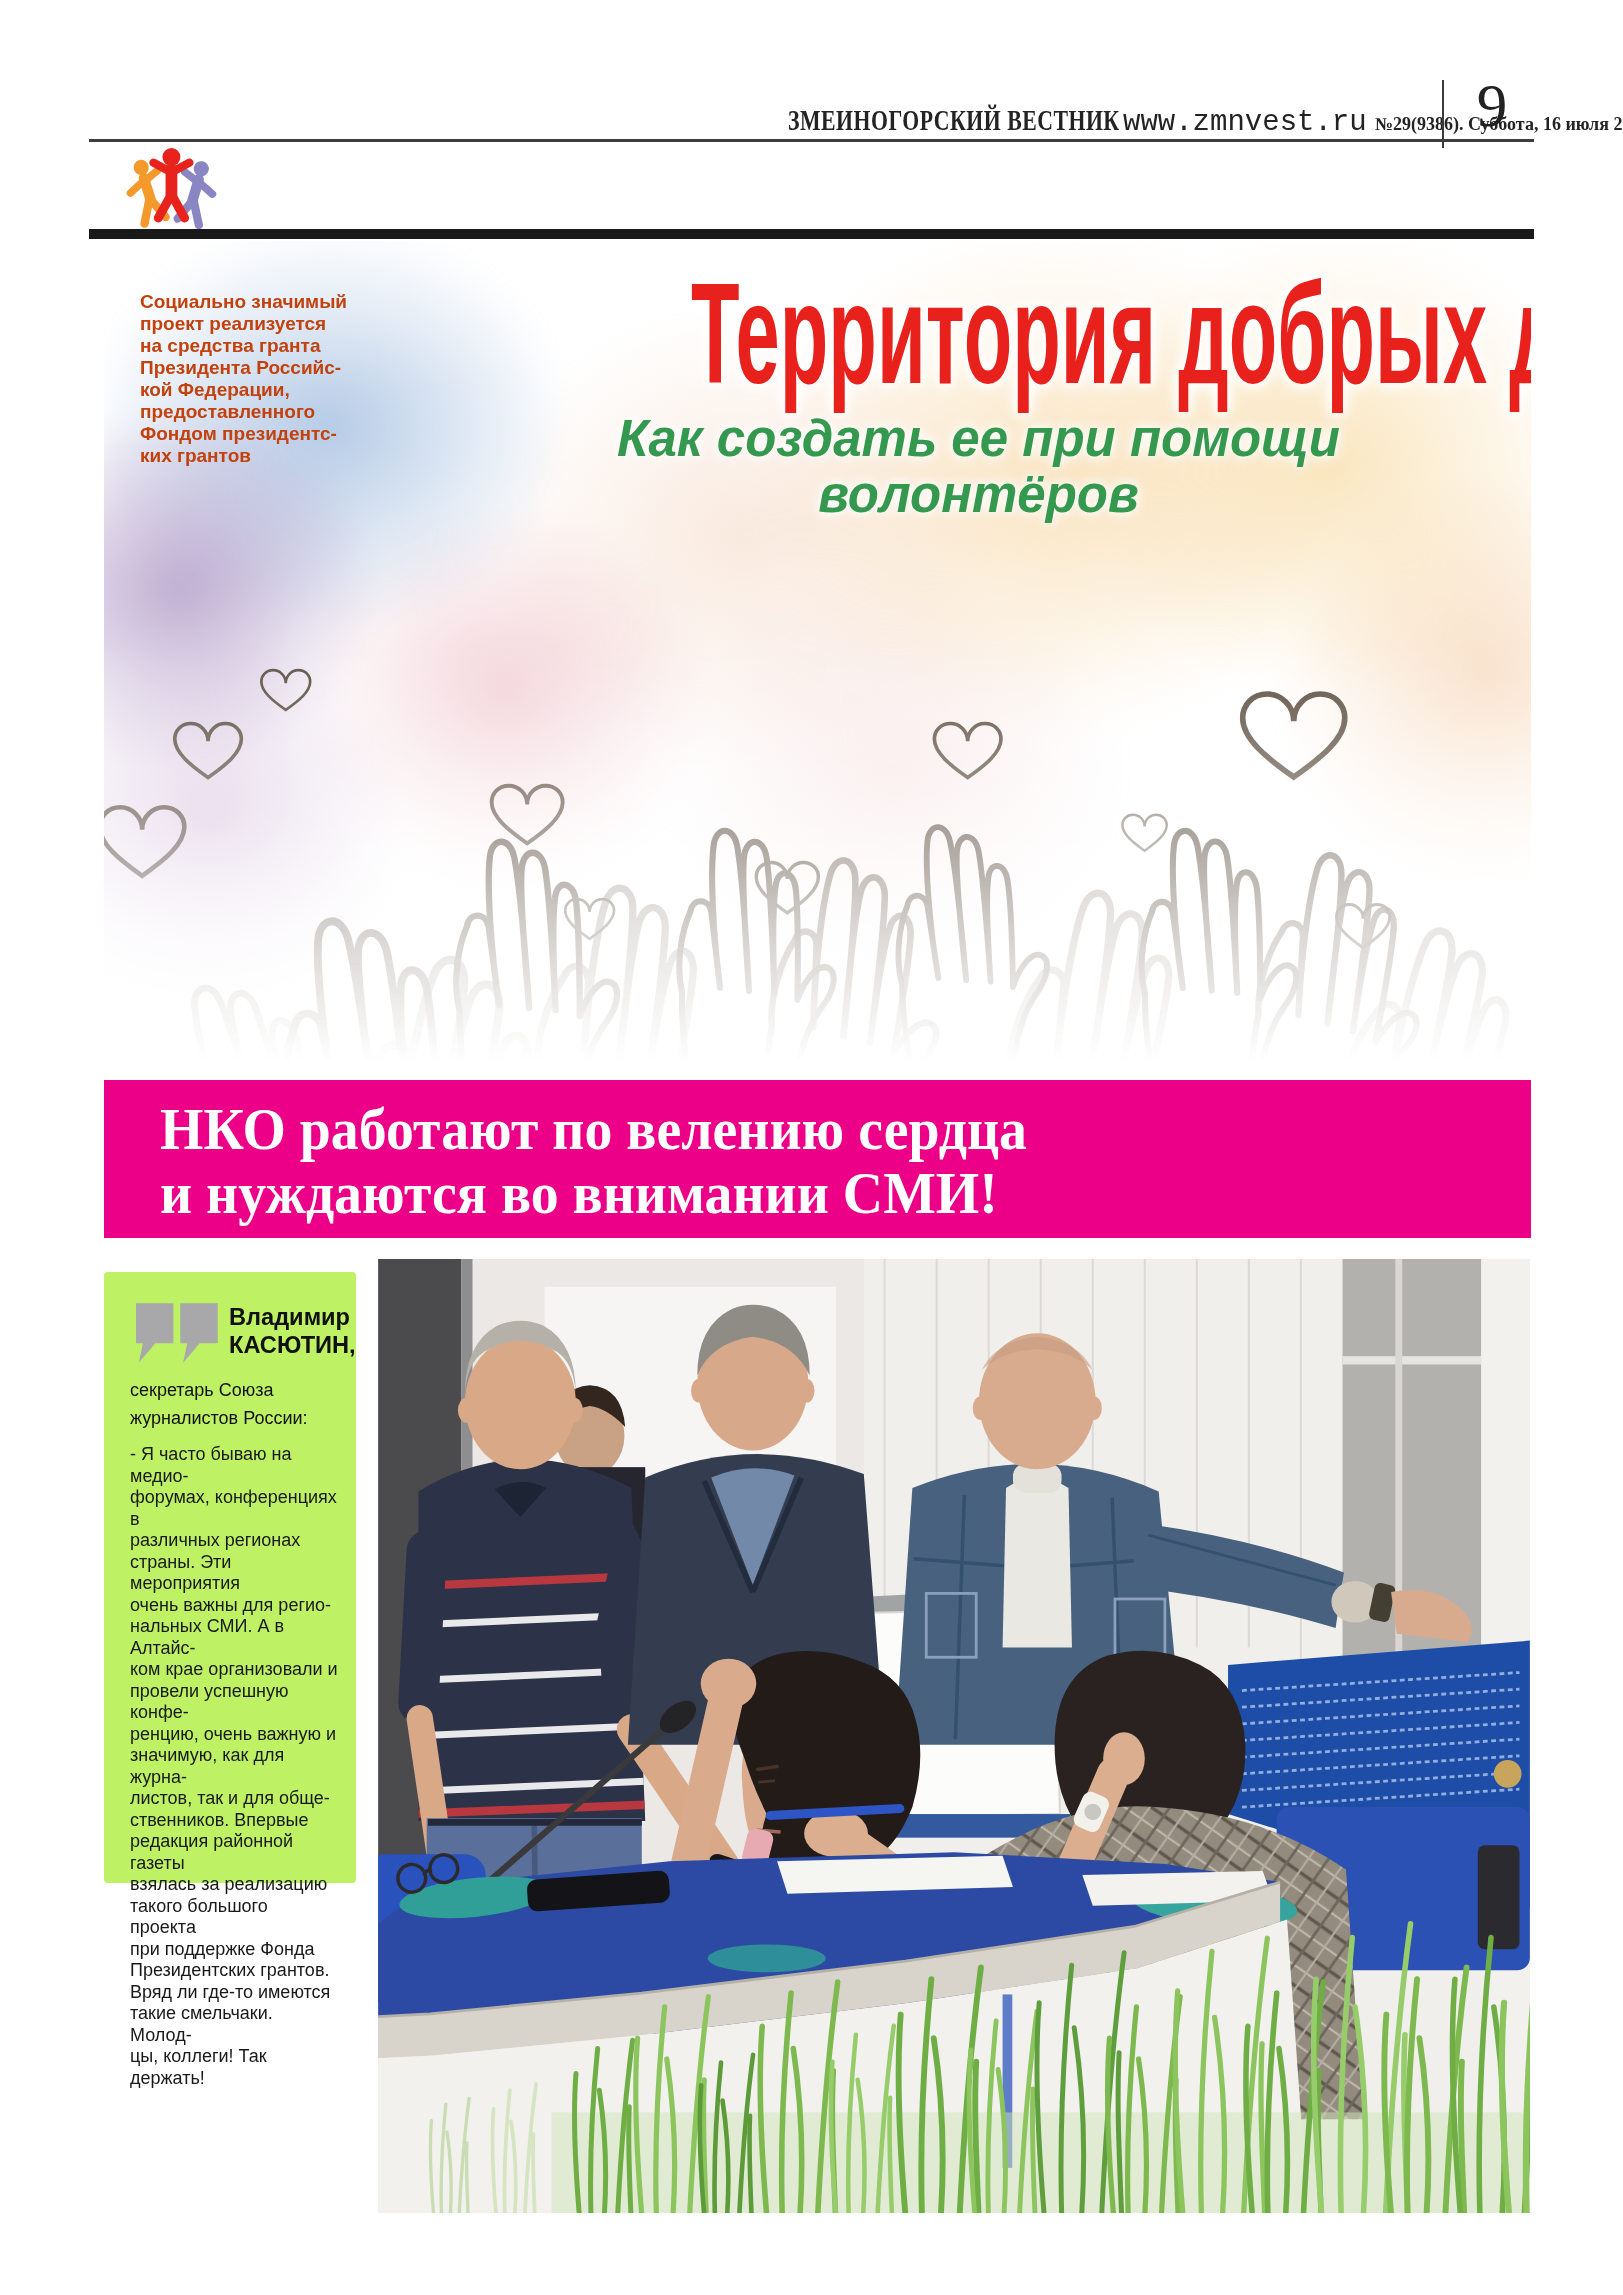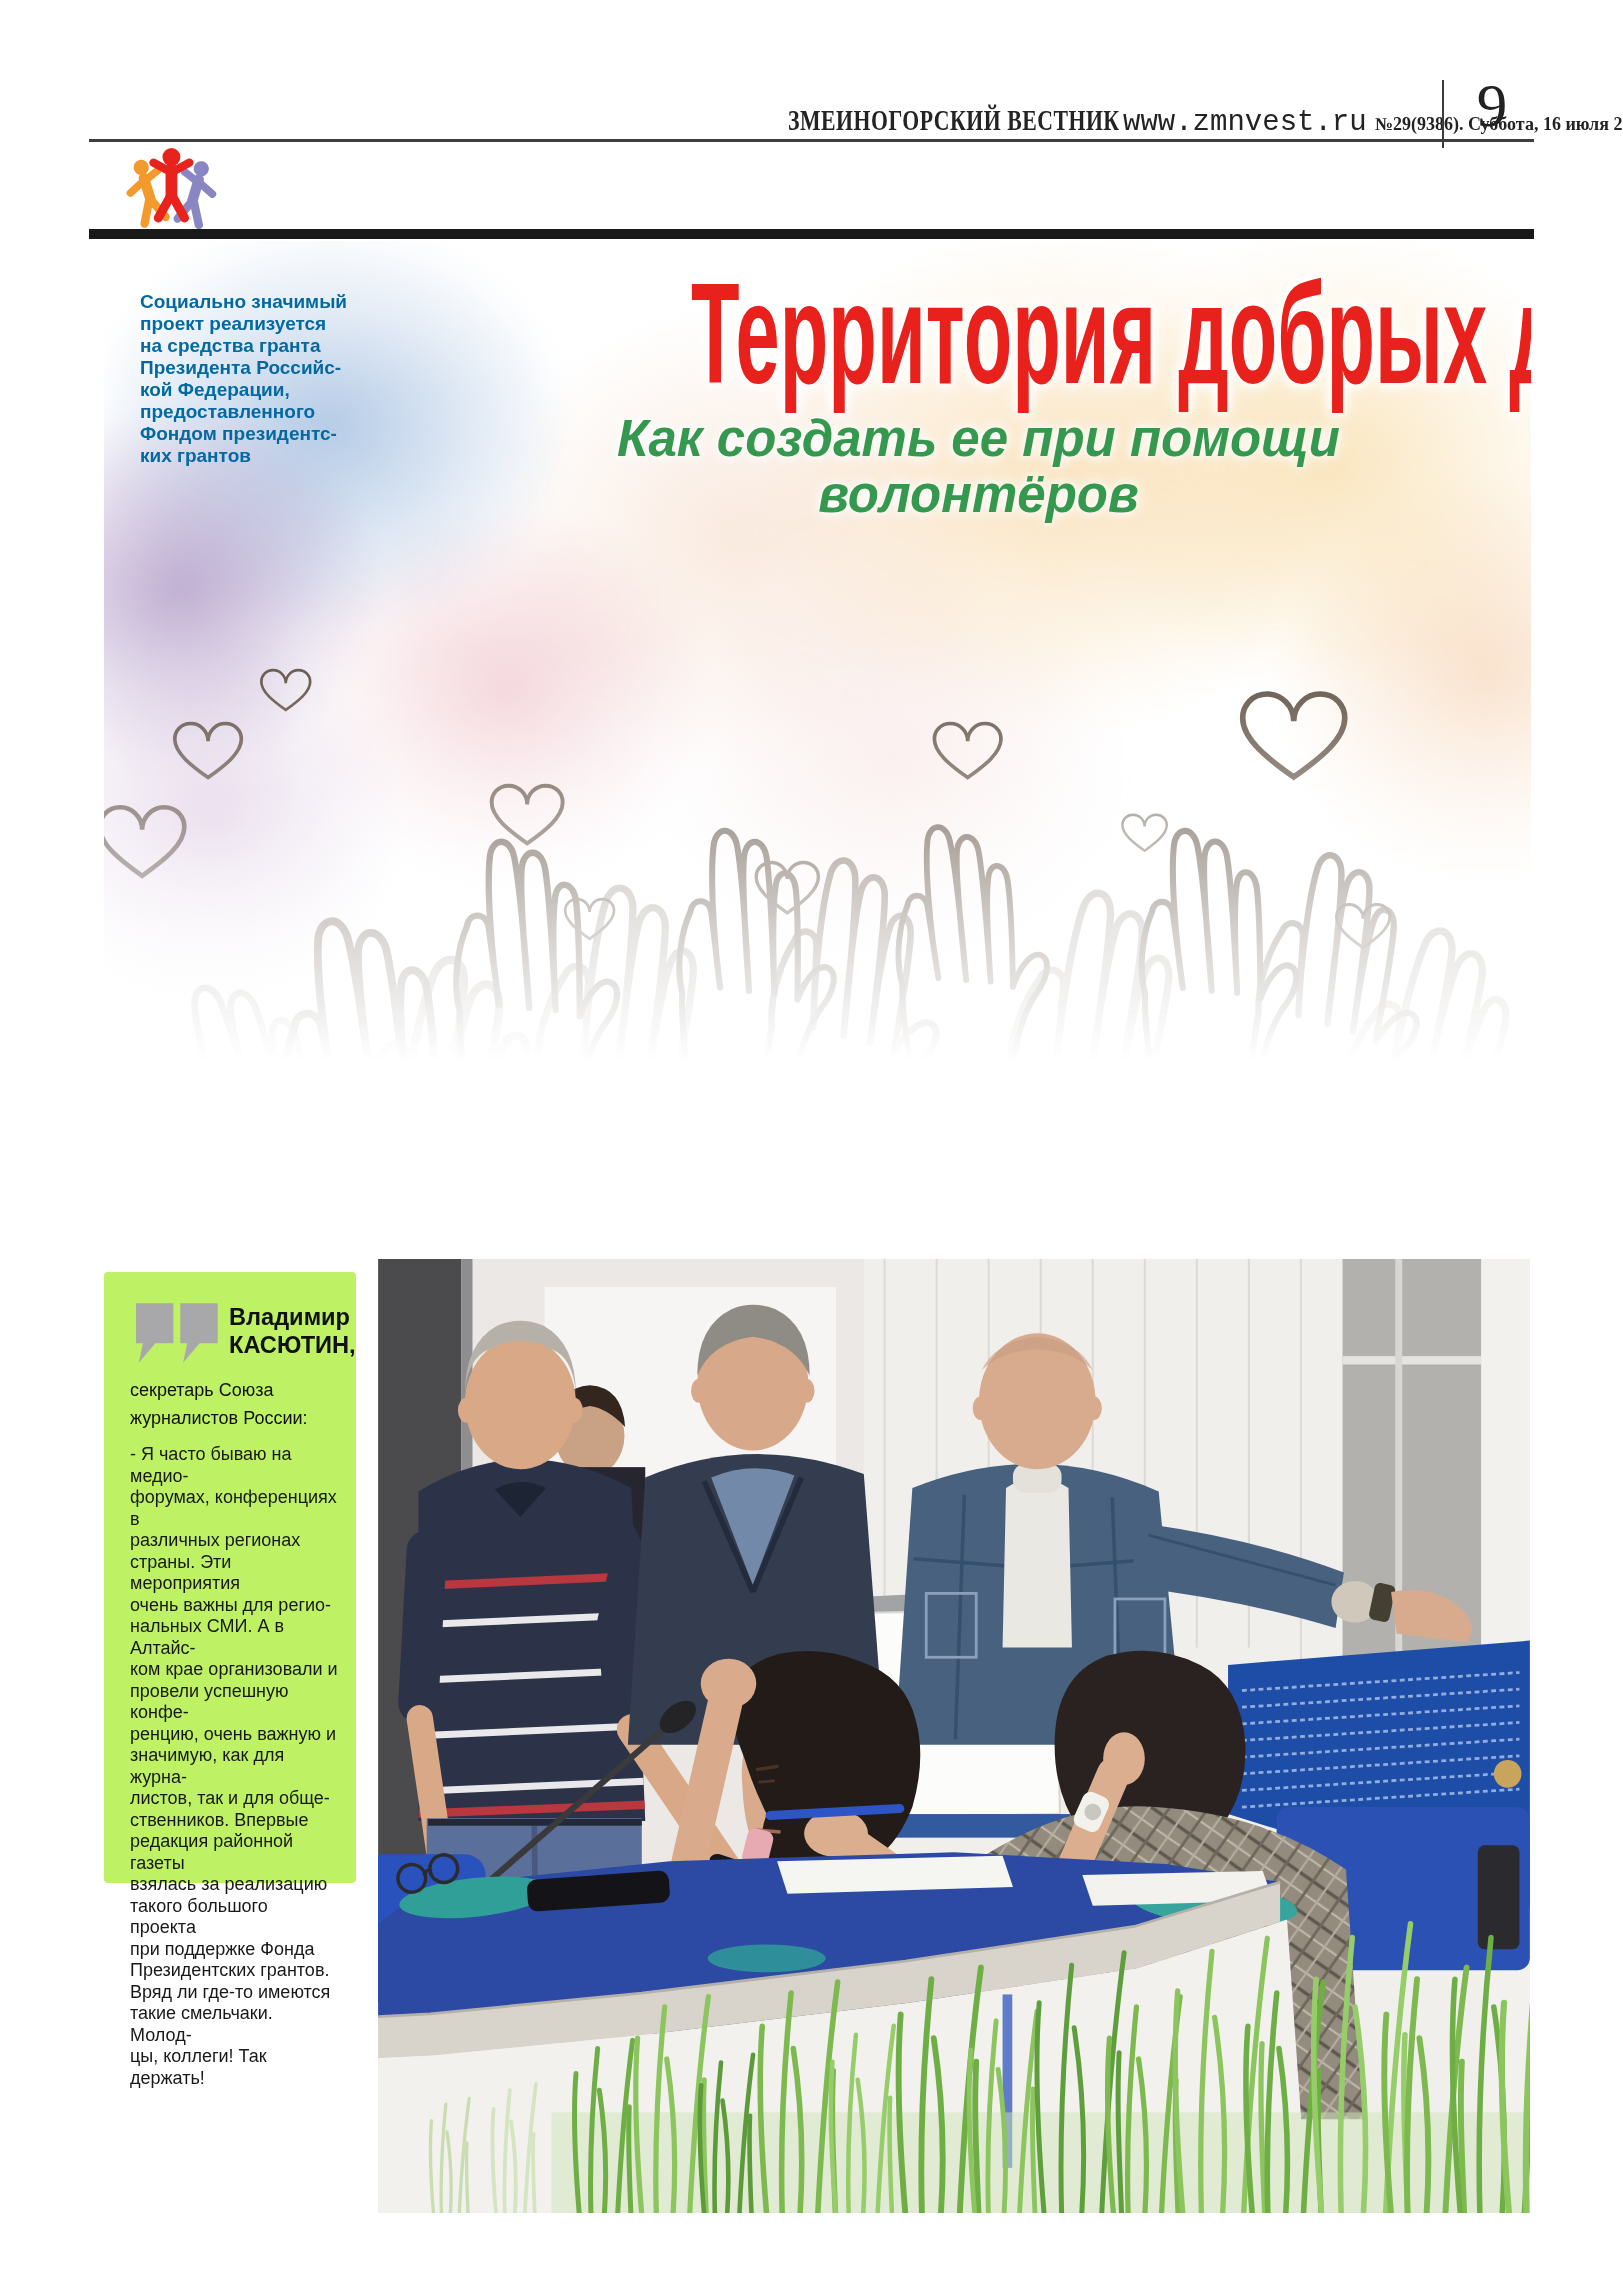--- a/index.html
+++ b/index.html
@@ -29,21 +29,21 @@
      radial-gradient(375px 326px at 45% 36%,rgba(240,198,168,.38),transparent 70%),
      radial-gradient(430px 361px at 66% 30%,rgba(246,205,140,.55),transparent 70%),
      radial-gradient(375px 333px at 85% 28%,rgba(247,214,150,.60),transparent 70%),
      radial-gradient(298px 298px at 95% 52%,rgba(243,194,148,.50),transparent 70%),
      radial-gradient(333px 298px at 55% 62%,rgba(234,188,184,.32),transparent 70%);}
   .wc-fade{position:absolute;inset:0;background:linear-gradient(180deg,rgba(255,255,255,.25) 0%,transparent 18%,transparent 48%,#fff 96%);}
   .hands-svg{position:absolute;inset:0;z-index:1;
      -webkit-mask-image:linear-gradient(180deg,#000 52%,rgba(0,0,0,.3) 82%,transparent 98%);
      mask-image:linear-gradient(180deg,#000 52%,rgba(0,0,0,.3) 82%,transparent 98%);}
   .grant-note{position:absolute;left:36px;top:50px;width:236px;z-index:2;
-     color:#0369a1;font-weight:bold;font-size:19px;line-height:22px;}
+     color:#c2410c;font-weight:bold;font-size:19px;line-height:22px;}
   .title-block{position:absolute;left:361px;top:18px;width:1027px;text-align:center;z-index:2;}
   .main-title{font-size:142px;line-height:149px;font-weight:bold;color:#e8211c;white-space:nowrap;
      transform:scaleX(.56);transform-origin:center top;
      text-shadow:0 0 12.5px #fff,0 0 18px #fff,0 0 23.6px #fff;}
   .sub-title{margin-top:2.8px;font-size:51px;line-height:56px;font-weight:bold;font-style:italic;color:#35984f;
      text-shadow:0 0 9.7px #fff,0 0 15.3px #fff;}
   
   .banner{position:absolute;left:104px;top:1080px;width:1427px;height:158px;background:#ec0088;overflow:hidden;}
   .banner .bline{margin-left:56px;font-family:"Liberation Serif",serif;font-weight:bold;color:#fff;
      font-size:60px;line-height:64px;transform:scaleX(.93);transform-origin:left center;white-space:nowrap;}
@@ -158,20 +158,24 @@
         <div>Фондом президентс-</div>
         <div>ких грантов</div>
       </div>
 
     <div class="title-block">
       <div class="main-title">Территория добрых дел</div>
       <div class="sub-title">Как создать ее при помощи волонтёров</div>
     </div>
   </div>
 
+  <div class="banner">
+    <div class="bline">НКО работают по велению сердца</div>
+    <div class="bline">и нуждаются во внимании СМИ!</div>
+  </div>
 
   <div class="quote-box">
     <svg class="quote-icon" viewBox="0 0 130 92">
       <path d="M0,0 H54 V58 H28 L4,86 L10,58 H0 Z" fill="#a8a8aa"></path>
       <path d="M64,0 H118 V58 H92 L68,86 L74,58 H64 Z" fill="#a8a8aa"></path>
     </svg>
     <div class="quote-name">
         <div>Владимир</div>
         <div>КАСЮТИН,</div>
       </div>

